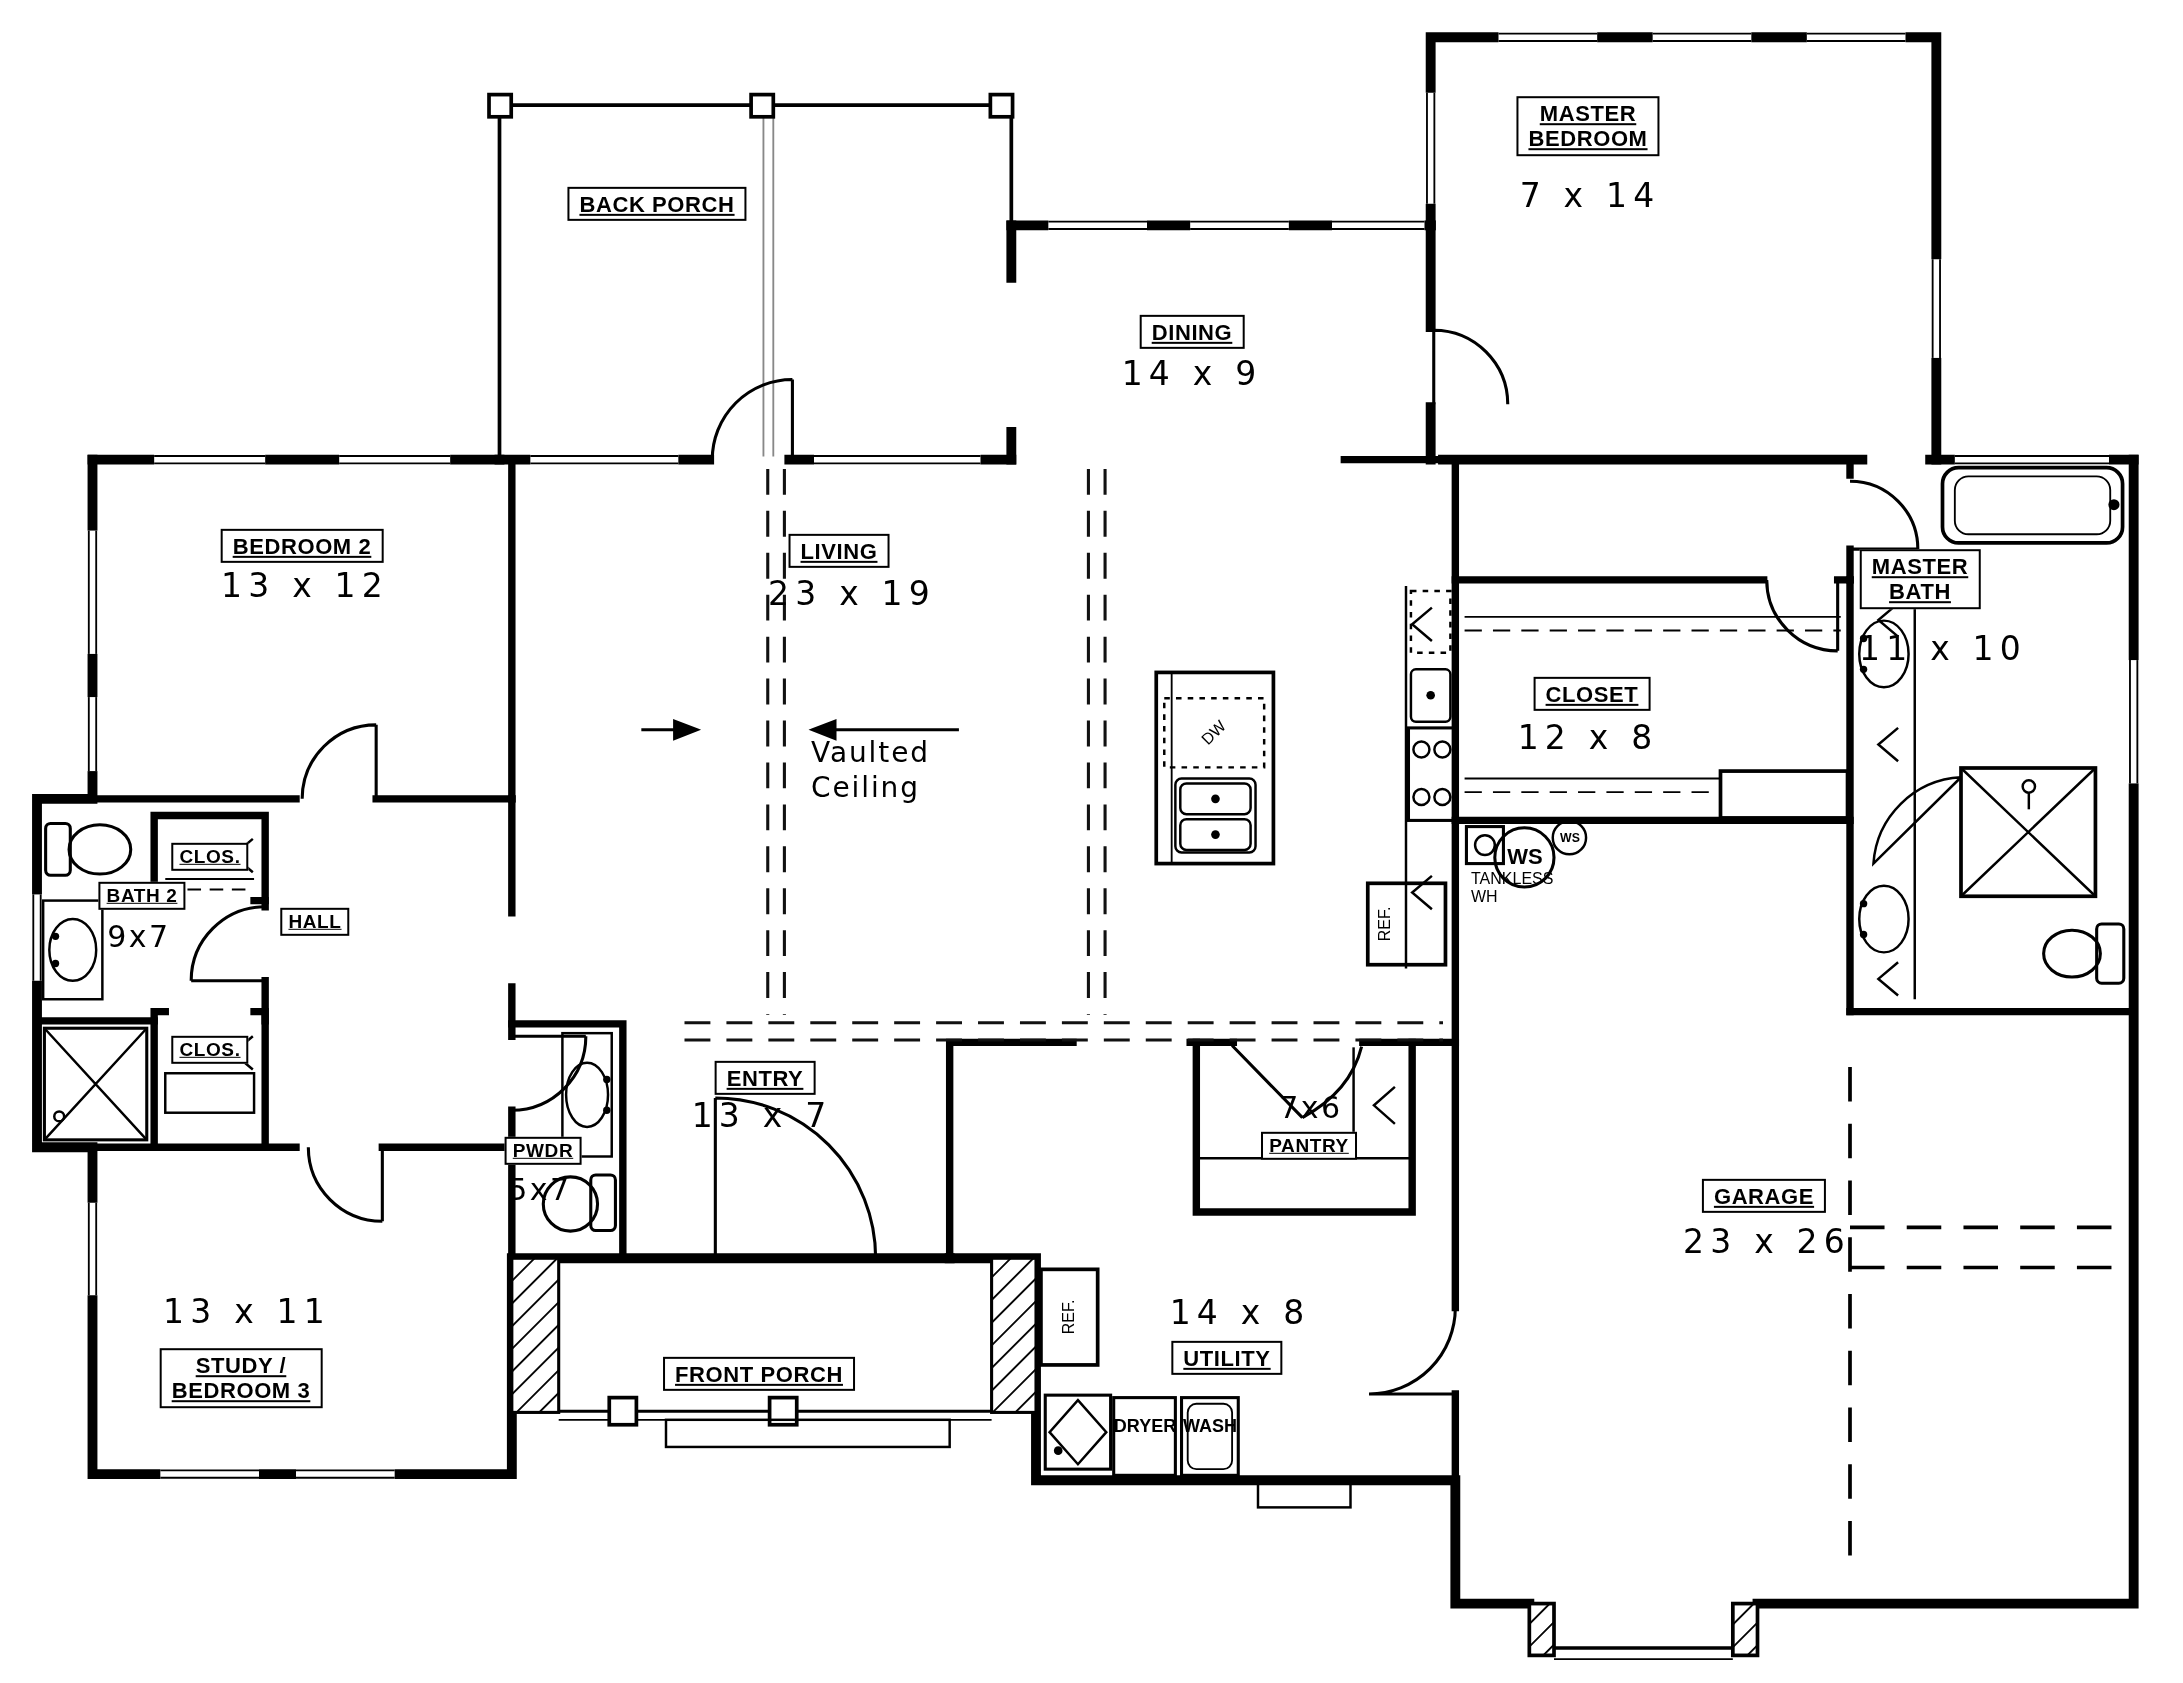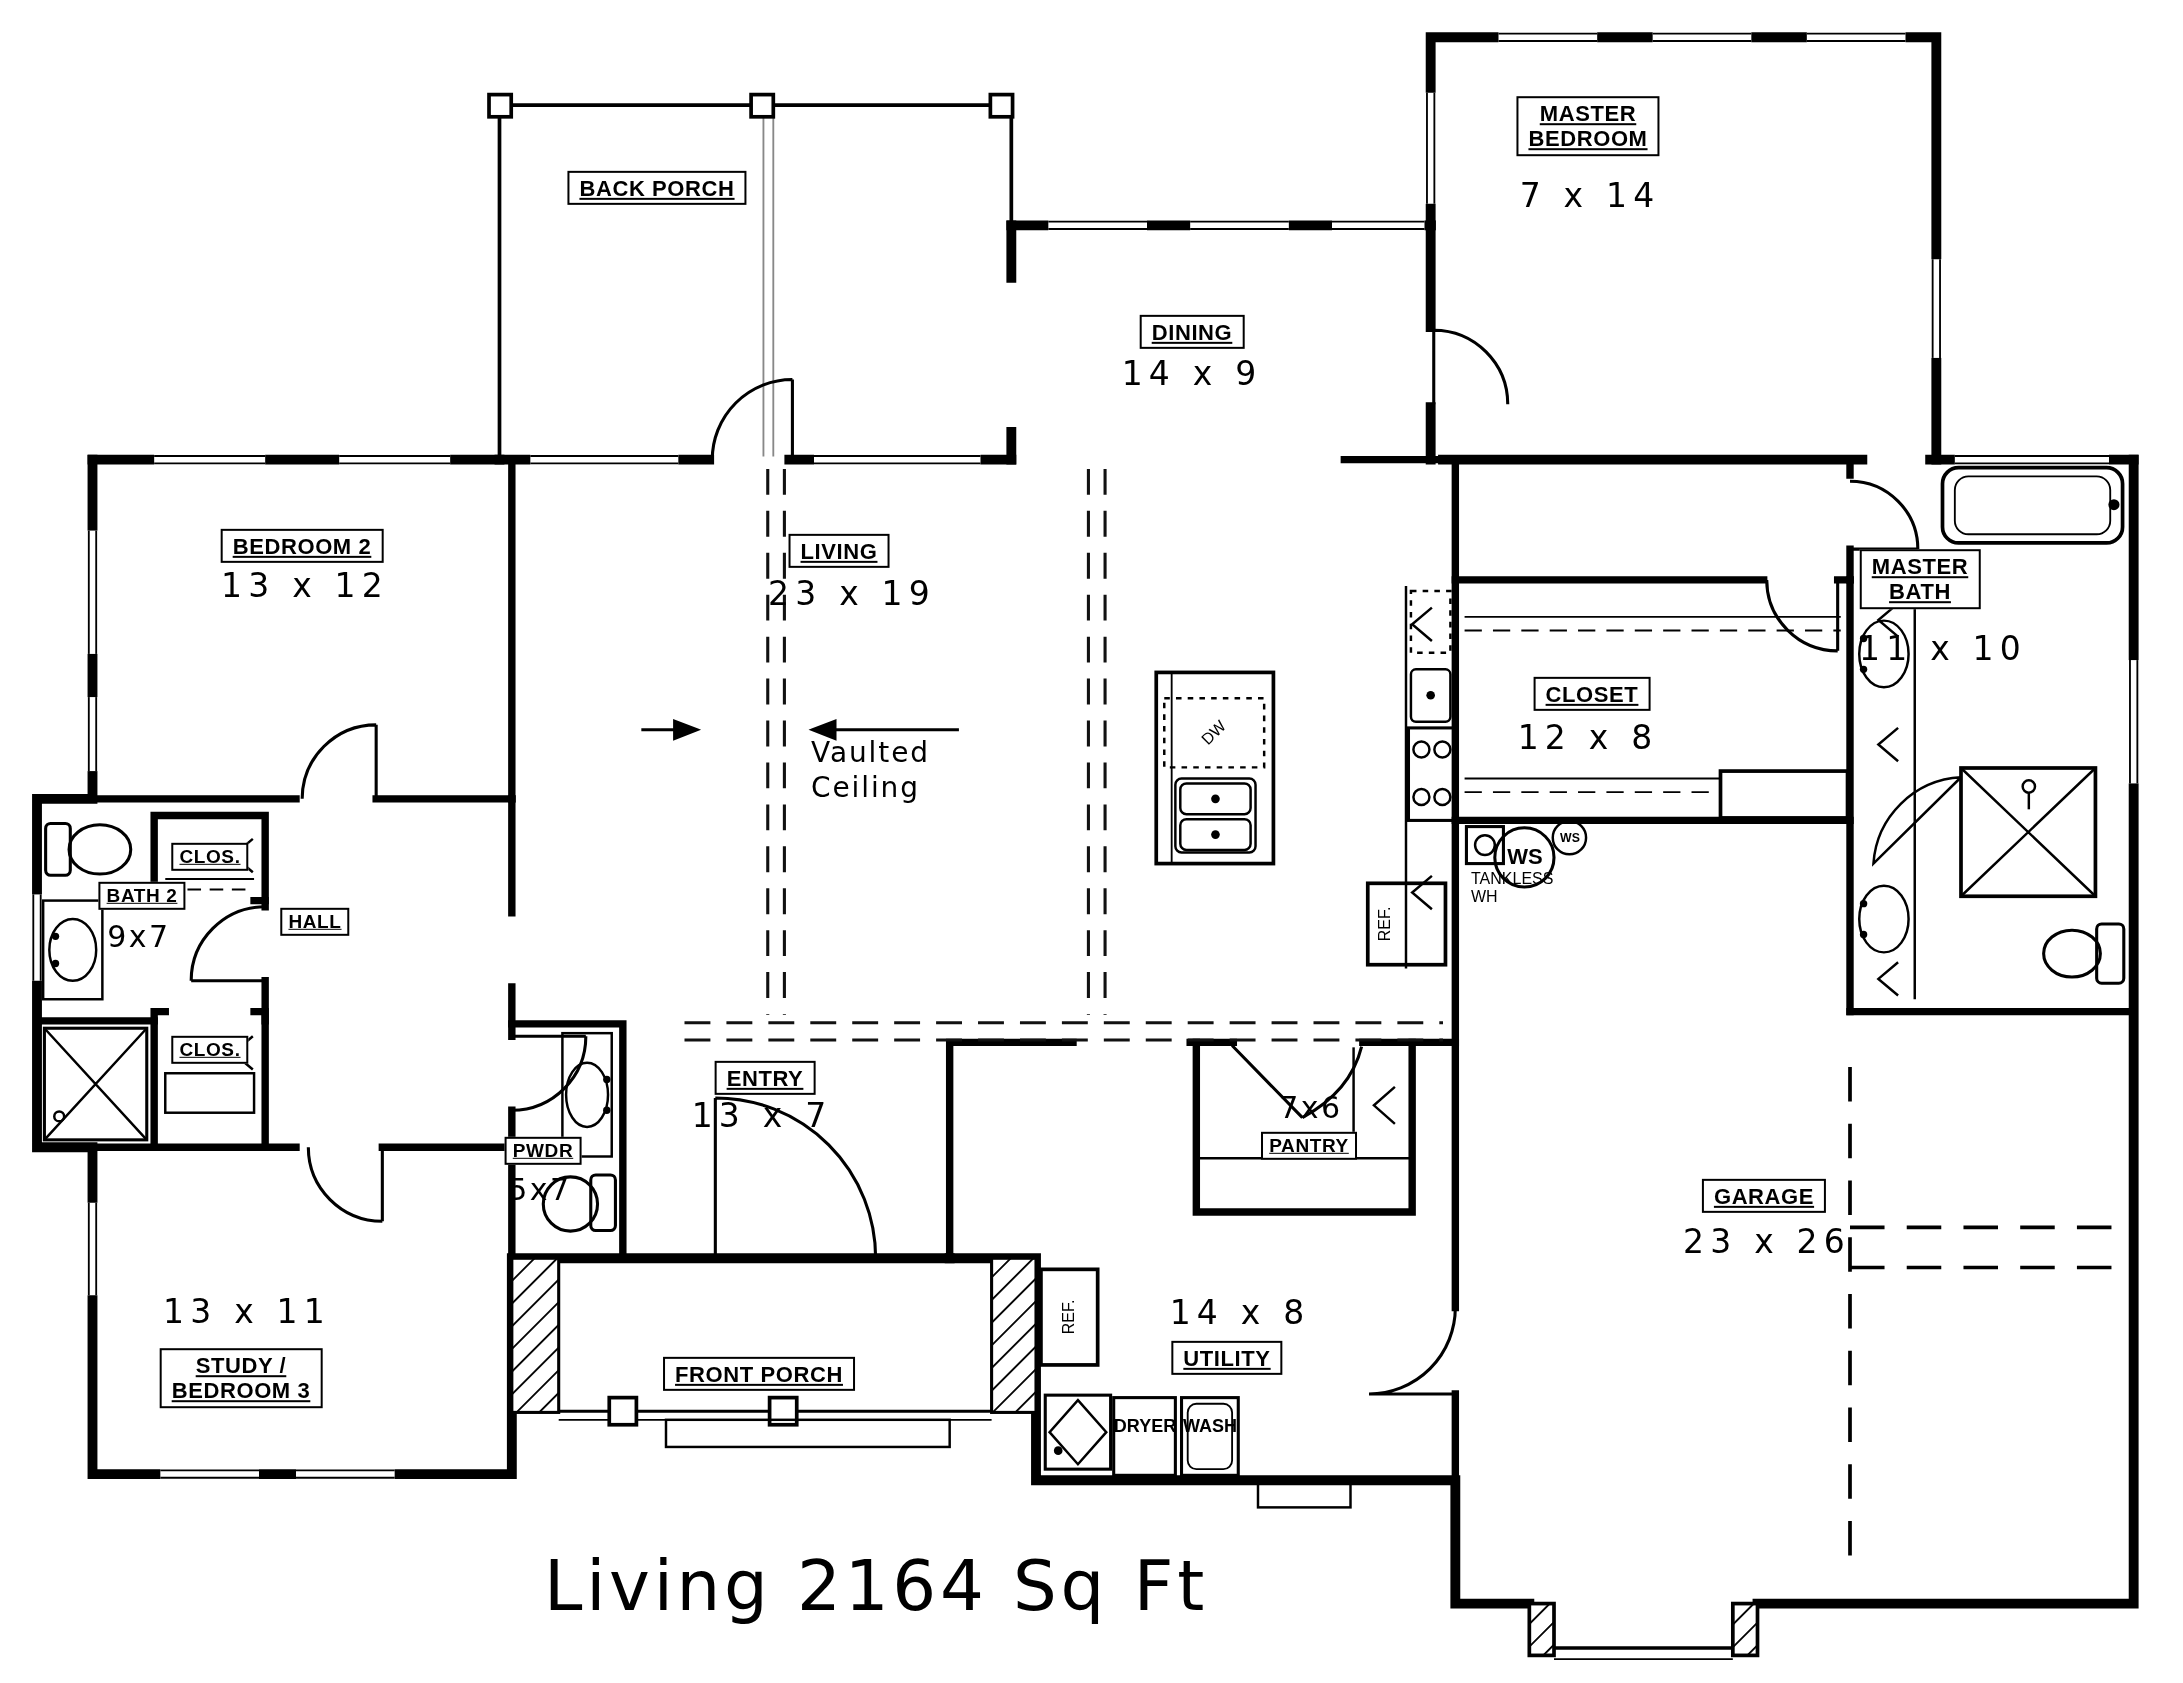--- a/index.html
+++ b/index.html
@@ -341,21 +341,21 @@
     <rect x="3400" y="1498" width="44" height="96" rx="8" stroke-width="5"></rect>
     <ellipse cx="3360" cy="1546" rx="46" ry="38" stroke-width="5"></ellipse>
   </g>
 
   <g stroke="#000" stroke-width="4" fill="none">
     <path d="M410,1360 L378,1387 L410,1414"></path>
     <path d="M410,1680 L378,1707 L410,1734"></path>
   </g>
 </svg>
 
-  <div class="lbox" style="left:657px;top:188px">BACK PORCH</div>
+  <div class="lbox" style="left:657px;top:204px">BACK PORCH</div>
 
   <div class="lbox" style="left:1588px;top:126px">MASTER
 BEDROOM</div>
   <div class="dims" style="left:1590px;top:195px">7 x 14</div>
 
   <div class="lbox" style="left:1192px;top:332px">DINING</div>
   <div class="dims" style="left:1192px;top:373px">14 x 9</div>
 
   <div class="lbox" style="left:839px;top:551px">LIVING</div>
   <div class="dims" style="left:852px;top:593px">23 x 19</div>
@@ -403,15 +403,14 @@
   <div class="tiny tiny-left" style="left:1463px;top:888px">TANKLESS
 WH</div>
   <div class="ws" style="left:1525px;top:857px">WS</div>
   <div class="ws ws-sm" style="left:1570px;top:838px">WS</div>
   <div class="appliance" style="left:1145px;top:1426px">DRYER</div>
   <div class="appliance" style="left:1210px;top:1426px">WASH</div>
   <div class="tiny rot90" style="left:1385px;top:924px">REF.</div>
   <div class="tiny rot90" style="left:1069px;top:1317px">REF.</div>
   <div class="tiny rot45" style="left:1214px;top:733px">DW</div>
 
-  <div class="footer" style="left:876px;top:1586px">Living 2164 Sq Ft</div>
 </div>
 
 
 </body></html>

